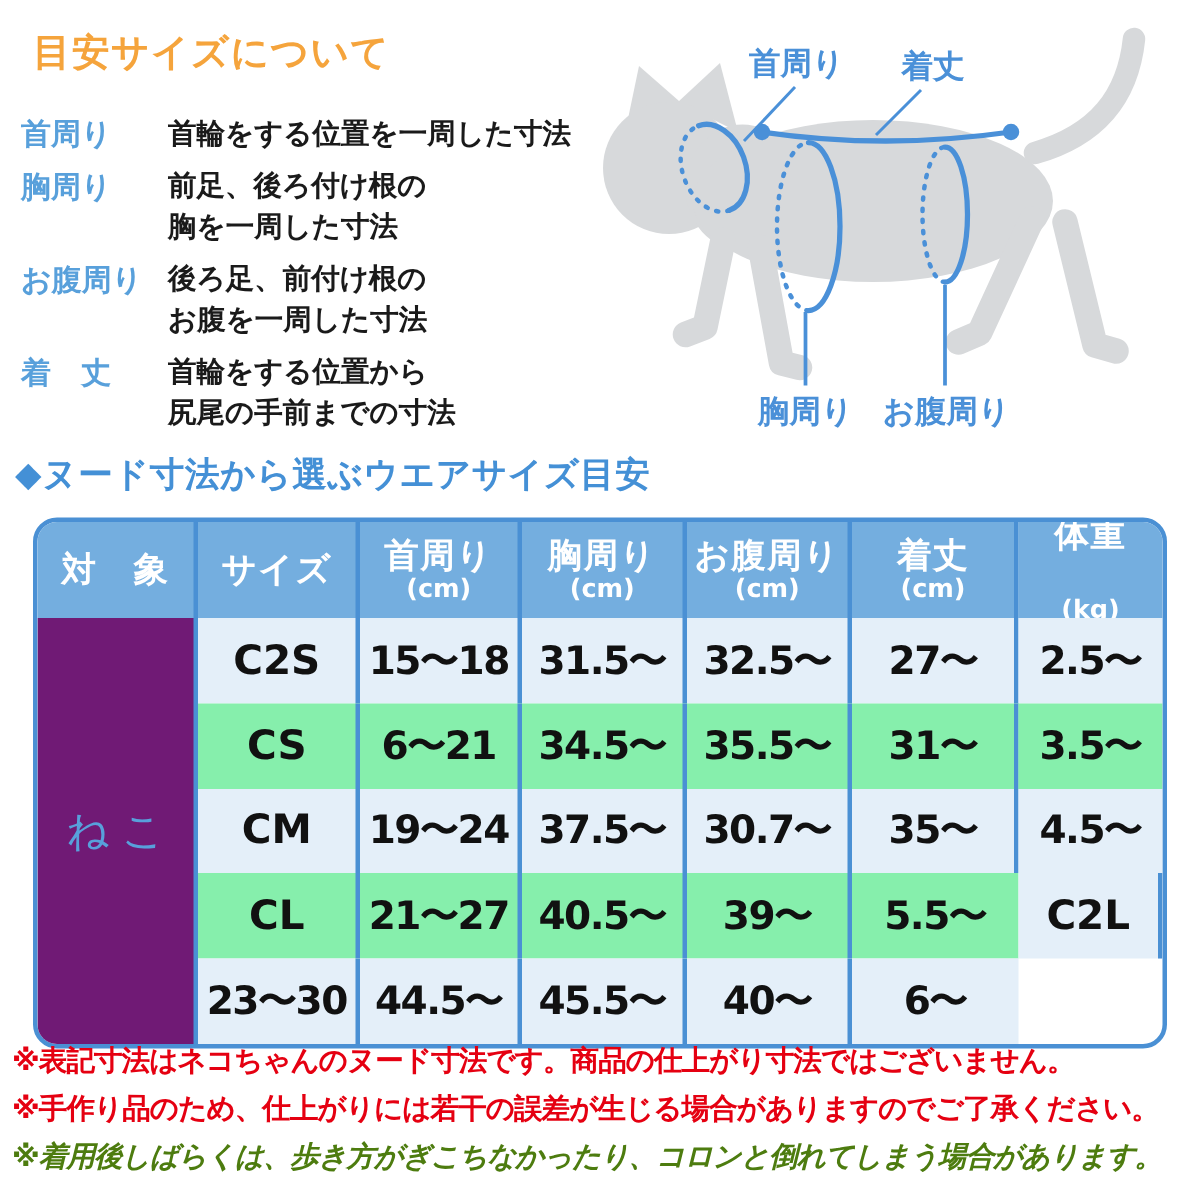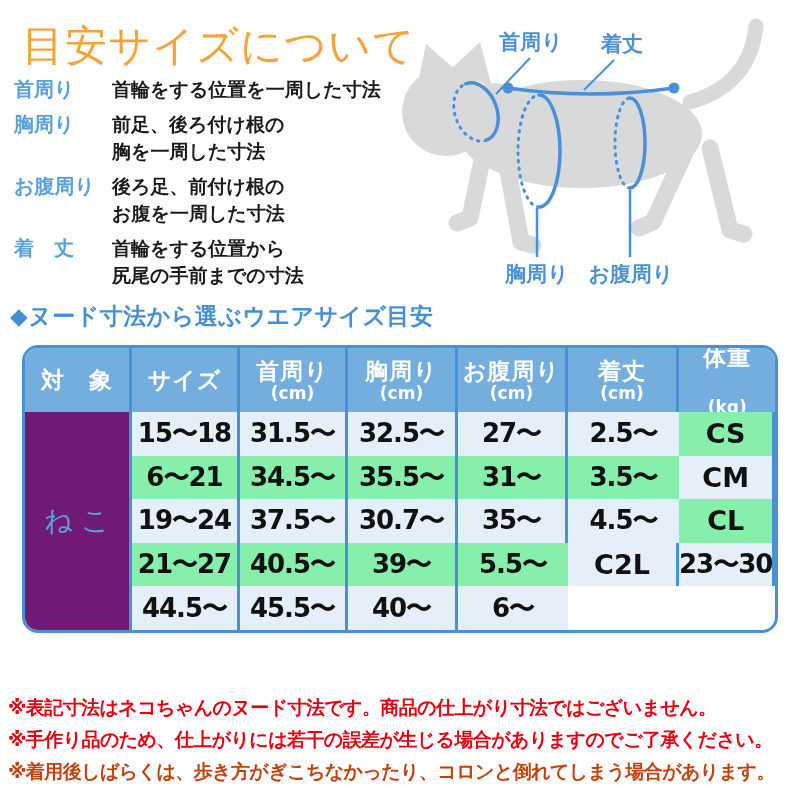--- a/index.html
+++ b/index.html
@@ -13,21 +13,21 @@
     --cat-gray:#D7D9DB;
     --ink:#1A1A1A;
   }
   *{margin:0;padding:0;box-sizing:border-box;}
   html,body{width:800px;height:800px;background:#fff;}
   body{font-family:"DejaVu Sans","Liberation Sans",sans-serif;}
   .screen{position:relative;width:800px;height:800px;background:#fff;overflow:hidden;}
 
   .page-title{
     position:absolute;left:22px;top:18px;
-    font-size:42px;font-weight:400;color:var(--orange);letter-spacing:1px;
+    font-size:25px;font-weight:700;color:var(--orange);letter-spacing:1px;
   }
 
   .definitions{position:absolute;left:14px;top:76px;width:400px;}
   .def-row{display:flex;align-items:flex-start;margin-bottom:8px;}
   .def-term{
     width:98px;flex:0 0 98px;color:var(--term-blue);
     font-size:20px;font-weight:700;line-height:27px;white-space:nowrap;
   }
   .def-desc{font-size:19px;font-weight:600;color:var(--ink);line-height:27px;}
 
@@ -41,21 +41,21 @@
   .lbl-length{left:222px;top:30px;}
   .lbl-chest{left:137px;top:260px;}
   .lbl-belly{left:231px;top:260px;}
 
   .table-heading{
     position:absolute;left:10px;top:301px;
     font-size:23px;font-weight:700;color:#4490D6;letter-spacing:0.5px;white-space:nowrap;
   }
 
   .size-table{
-    position:absolute;left:22px;top:345px;width:756px;height:288px;
+    position:absolute;left:22px;top:345px;width:756px;height:354px;
     border:3px solid var(--line-blue);border-radius:16px;overflow:hidden;
     display:grid;background:#fff;
     grid-template-columns:107px 108px 108px 110px 110px 111px 1fr;
     grid-template-rows:64px repeat(5,1fr);
   }
   .th{
     background:var(--header-bg);color:#fff;
     display:flex;flex-direction:column;align-items:center;justify-content:center;
     border-right:3px solid var(--line-blue);
   }
@@ -74,21 +74,21 @@
     grid-column:1;grid-row:2 / span 5;background:#701a75;
     color:var(--term-blue);font-size:28px;font-weight:400;letter-spacing:8px;text-indent:8px;
   }
 
   .footnotes{position:absolute;left:8px;top:695px;width:792px;}
   .note{
     font-size:19px;font-weight:700;line-height:24px;margin-bottom:8px;
     white-space:nowrap;letter-spacing:-0.6px;
   }
   .note-red{color:var(--red);}
-  .note-dark{color:#c2410c;}
+  .note-dark{color:#4d7c0f;font-style:italic;}
 </style>
 </head>
 <body>
 
 <div class="screen">
 
   <div class="page-title">目安サイズについて</div>
 
   <div class="definitions">
     <div class="def-row">
@@ -194,20 +194,21 @@
       <span class="th-label">着丈</span>
       <span class="th-unit">(cm)</span>
     </div>
     <div class="th last">
       <span class="th-label">体重</span>
       <span class="th-unit">(kg)</span>
     </div>
 
     <div class="td target-cell">ねこ</div>
 
+    <div class="td size-cell light">C2S</div>
     <div class="td num light">15〜18</div>
     <div class="td num light">31.5〜</div>
     <div class="td num light">32.5〜</div>
     <div class="td num light">27〜</div>
     <div class="td num light last">2.5〜</div>
 
     <div class="td size-cell">CS</div>
     <div class="td num">6〜21</div>
     <div class="td num">34.5〜</div>
     <div class="td num">35.5〜</div>

